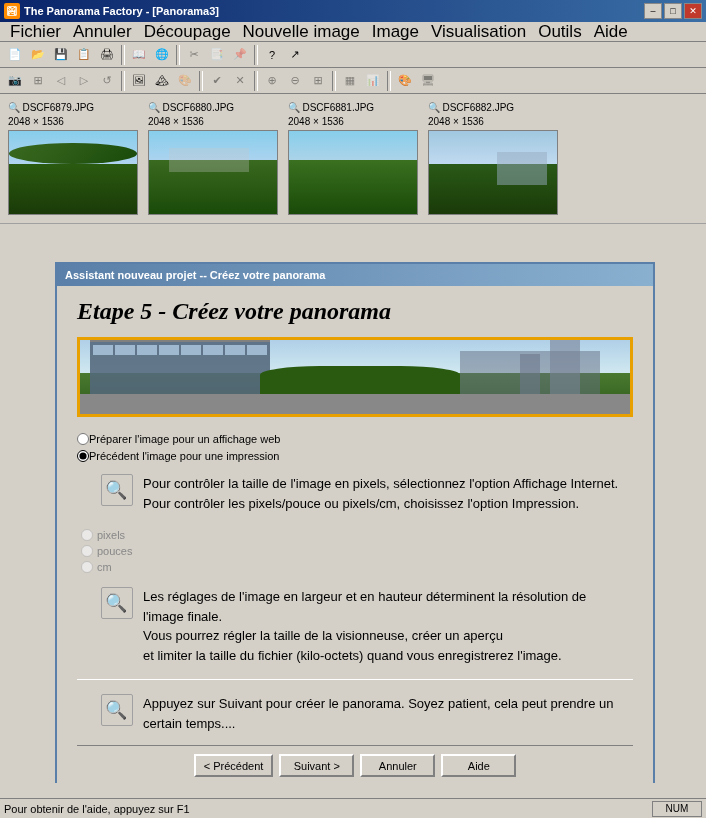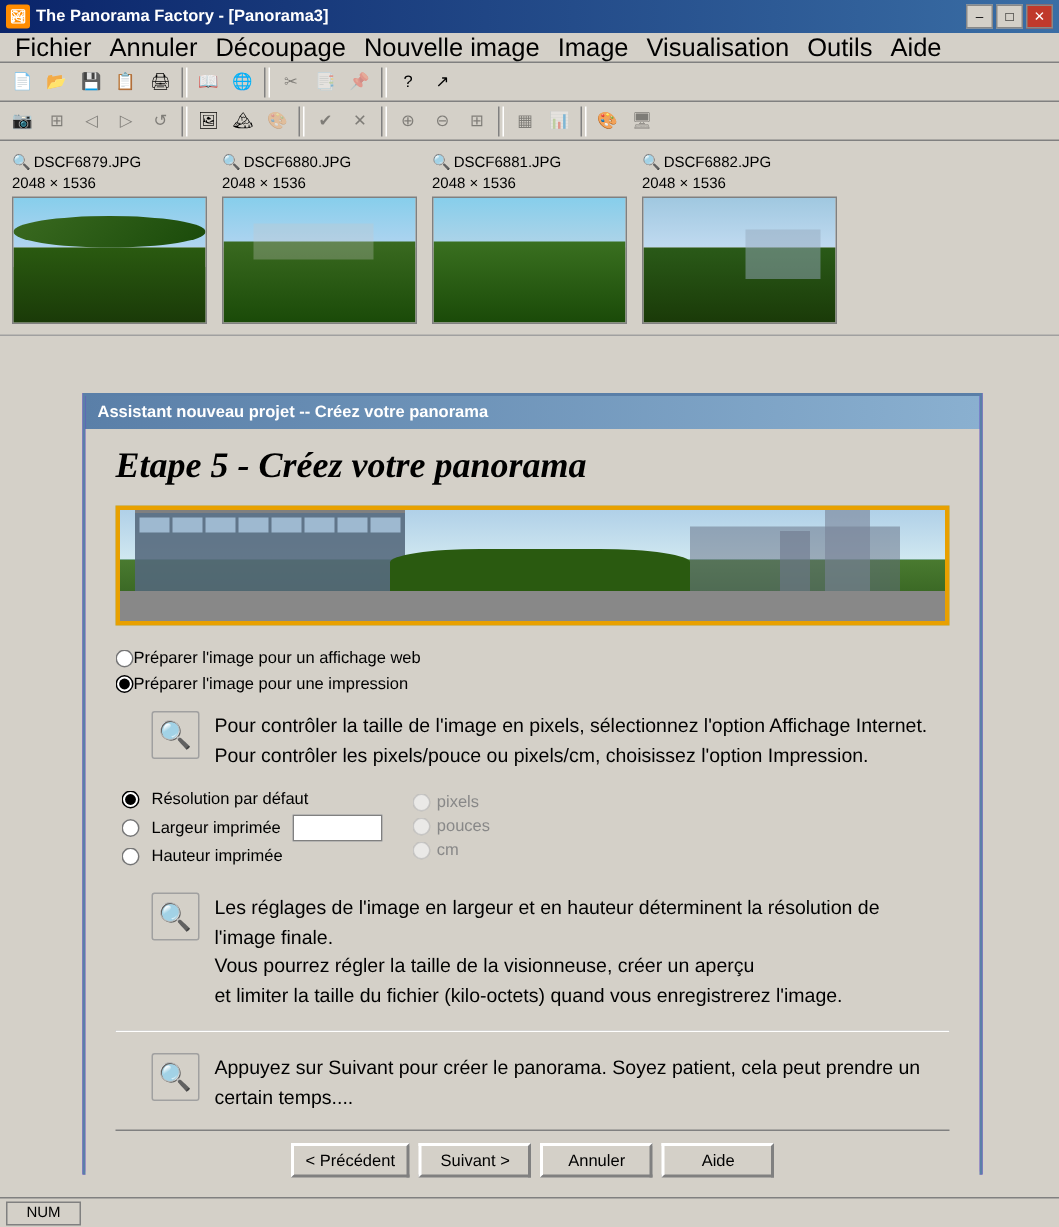--- a/index.html
+++ b/index.html
@@ -152,21 +152,21 @@
     .thumb-ground {
       position: absolute;
       bottom: 0; left: 0; right: 0;
       height: 45%;
       background: linear-gradient(to bottom, #3d7a22, #2d5a1b);
     }
 
     
     .dialog {
       border: 2px solid #5a7fa8;
-      background: #6d28d9;
+      background: #a16207;
       position: absolute;
       top: 262px;
       left: 55px;
       width: 600px;
       bottom: 35px;
     }
     .dialog-title-bar {
       height: 22px;
       background: linear-gradient(to right, #5a7fa8, #8ab0d0);
       display: flex;
@@ -596,49 +596,34 @@
     </div>
 
     <div class="radio-section">
       <div class="radio-row">
         <input type="radio" class="radio-input" name="display-type" id="radioWeb" style="">
         <label for="radioWeb" class="radio-label">Préparer l'image pour un affichage web</label>
       </div>
 
       <div class="radio-row">
         <input type="radio" class="radio-input" name="display-type" id="radioPrint" checked="" style="">
-        <label for="radioPrint" class="radio-label">Préparer l'image pour une impression</label>
+        <label for="radioPrint" class="radio-label">Précédent l'image pour une impression</label>
       </div>
     </div>
 
     <div class="info-box">
       <div class="info-icon">🔍</div>
       <div class="info-text">
         Pour contrôler la taille de l'image en pixels, sélectionnez l'option Affichage Internet.<br>
         Pour contrôler les pixels/pouce ou pixels/cm, choisissez l'option Impression.
       </div>
     </div>
 
     <div class="resolution-section">
       <div style="display:flex; align-items:flex-start; gap:20px;">
-        <div>
-          <div class="resolution-row">
-            <input type="radio" class="radio-input" name="res-type" id="resDefault" checked="" style="">
-            <label for="resDefault" class="radio-label">Résolution par défaut</label>
-          </div>
-          <div class="resolution-row">
-            <input type="radio" class="radio-input" name="res-type" id="resWidth" style="">
-            <label for="resWidth" class="radio-label">Largeur imprimée</label>
-            <input type="text" class="resolution-input" value="" style="">
-          </div>
-          <div class="resolution-row">
-            <input type="radio" class="radio-input" name="res-type" id="resHeight" style="">
-            <label for="resHeight" class="radio-label">Hauteur imprimée</label>
-          </div>
-        </div>
         <div style="display:flex;flex-direction:column;gap:4px;padding-top:2px;">
           <div class="resolution-radio-row">
             <input type="radio" class="radio-input" name="unit" id="unitPixels" disabled="" style="">
             <label for="unitPixels" class="radio-label" style="color:#888;">pixels</label>
           </div>
           <div class="resolution-radio-row">
             <input type="radio" class="radio-input" name="unit" id="unitPouces" disabled="" style="">
             <label for="unitPouces" class="radio-label" style="color:#888;">pouces</label>
           </div>
           <div class="resolution-radio-row">
@@ -668,14 +653,15 @@
     <div class="button-row">
       <button class="dialog-btn">&lt; Précédent</button>
       <button class="dialog-btn">Suivant &gt;</button>
       <button class="dialog-btn">Annuler</button>
       <button class="dialog-btn">Aide</button>
     </div>
   </div>
 </div>
 
 <div class="status-bar">
+  <span class="status-left">Pour obtenir de l'aide, appuyez sur F1</span>
   <div class="status-right">NUM</div>
 </div>
 
 </body></html>

